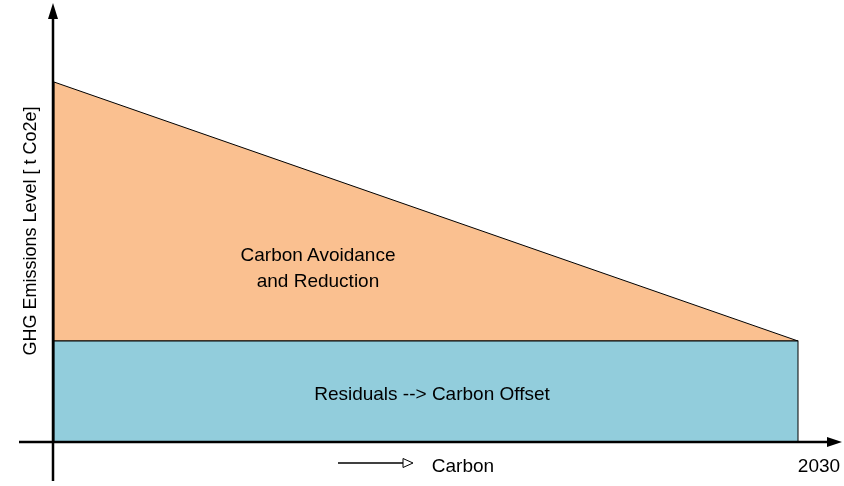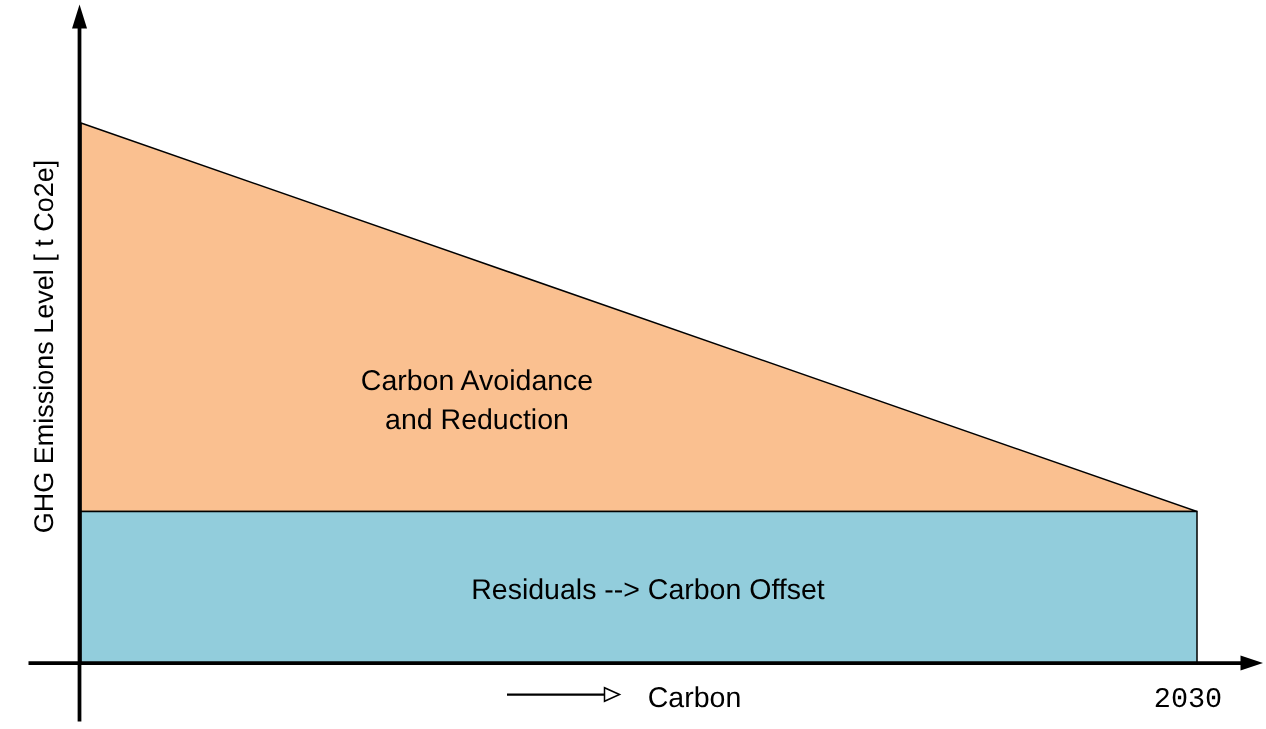--- a/index.html
+++ b/index.html
@@ -68,15 +68,15 @@
 
   <div class="y-axis-label">GHG Emissions Level [ t Co2e]</div>
 
   <div class="lbl area-label" style="left:318px; top:268px;">Carbon Avoidance
 and Reduction</div>
 
   <div class="lbl area-label" style="left:432px; top:394px;">Residuals --&gt; Carbon Offset</div>
 
   <div class="lbl axis-end-label" style="left:463px; top:466px;">Carbon</div>
 
-  <div class="lbl axis-end-label" style="left:792px; top:466px;font-family:Liberation Mono, monospace;">2030</div>
+  <div class="lbl axis-end-label" style="left:819px; top:466px;">2030</div>
 
 </div>
 
 </body></html>

